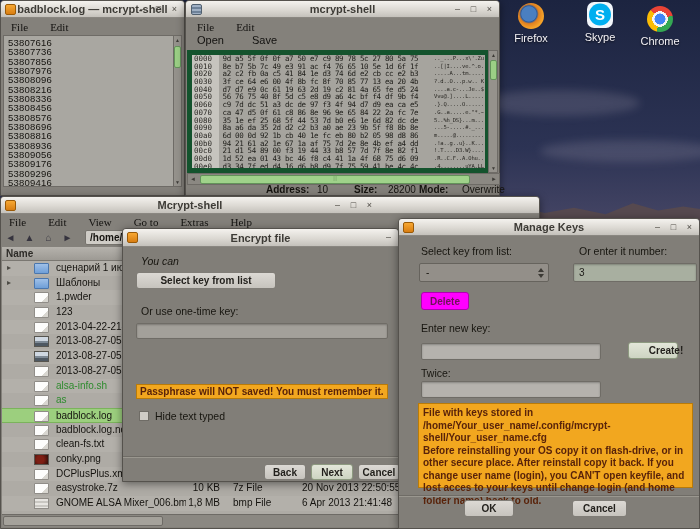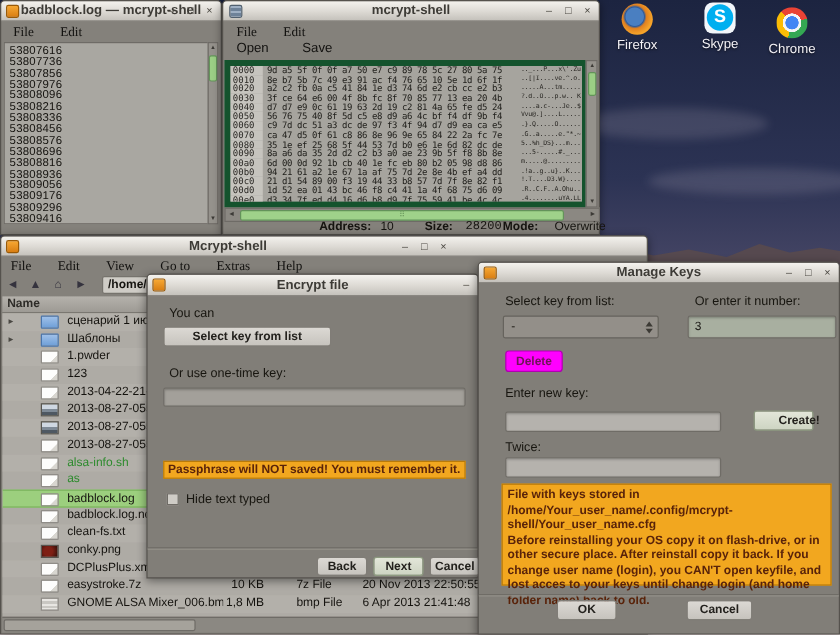--- a/index.html
+++ b/index.html
@@ -58,21 +58,21 @@
   #hex-hthumb { position:absolute; left:12px; top:1px; width:270px; height:9px; background:#9fd28a;
     border:1px solid #63935a; border-radius:2px; }
   #hex-hthumb::after { content:"⠿"; position:absolute; left:50%; top:-1px; transform:translateX(-50%);
     font-size:7px; color:#6d9c60; }
   .h-arrow { position:absolute; top:0; width:10px; height:10px; font-size:6px; line-height:10px; text-align:center; color:#3c3a36; }
   #hex-status { position:absolute; left:0; bottom:0; width:100%; height:12px; display:flex; align-items:center;
     font-size:10px; color:#15130f; }
   #hex-status b { font-weight:bold; }
   #hex-status span { margin-left:6px; }
   .st-a { position:absolute; left:80px; } .st-av { position:absolute; left:125px; }
-  .st-s { position:absolute; left:168px; } .st-sv { position:absolute; left:196px;font-family:Liberation Mono, monospace; }
+  .st-s { position:absolute; left:168px; } .st-sv { position:absolute; left:196px; }
   .st-m { position:absolute; left:233px; } .st-mv { position:absolute; left:270px; }
 
   
   .dicon { position:absolute; width:56px; text-align:center; cursor:default; }
   .dicon .glyph { width:26px; height:26px; margin:0 auto; }
   .dicon .dlabel { margin-top:3px; font-size:11px; color:#f4f2f6; text-shadow:0 1px 2px rgba(0,0,0,.7); }
   .ff { border-radius:50%; background:radial-gradient(circle at 42% 42%, #4a7fc1 0 34%, #2b5a9d 38%, #e08020 46%, #f7a62a 70%, #c9570a 100%); }
   .sk { border-radius:7px; background:#f2f6fa; position:relative; }
   .sk::after { content:"S"; position:absolute; left:50%; top:50%; transform:translate(-50%,-52%); width:22px; height:22px;
     border-radius:50%; background:#00aff0; color:#fff; font-weight:bold; font-size:15px; line-height:22px; text-align:center; }
@@ -98,21 +98,21 @@
   .fm-row .expander { position:absolute; left:5px; top:0; font-size:8px; color:#4a4843; }
   .fm-row .ficon { position:absolute; left:32px; top:2px; width:15px; height:11px; }
   .ficon.folder { background:linear-gradient(180deg,#9fc0e8 0%,#6f9fd8 100%); border:1px solid #4a76ad; border-radius:1px; }
   .ficon.file { background:linear-gradient(135deg,#fdfdfc 70%,#d8d6d0 71%); border:1px solid #908d88; border-radius:1px; }
   .ficon.file-gray { background:repeating-linear-gradient(180deg,#e8e6e2 0 2px,#c9c7c2 2px 4px); border:1px solid #908d88; }
   .ficon.image { background:linear-gradient(180deg,#cfd8e2 0 40%,#7e8a96 41% 70%,#4e5862 71% 100%); border:1px solid #57554f; }
   .ficon.image-dark { background:radial-gradient(circle at 40% 50%, #7e1f14 0 40%, #2e0f0a 100%); border:1px solid #57554f; }
   .fm-row .fname { position:absolute; left:54px; top:0; width:130px; white-space:nowrap; overflow:hidden; }
   .fm-row .fname.green { color:#2e8b2e; }
   .fm-row .fsize { position:absolute; left:158px; width:60px; text-align:right; }
-  .fm-row .ftype { position:absolute; left:245px; }
+  .fm-row .ftype { position:absolute; left:231px; }
   .fm-row .fdate { position:absolute; left:300px; }
   #fm-hscroll { position:absolute; left:1px; top:317px; width:529px; height:13px; background:#8b8882; border-top:1px solid #6e6b66; }
   #fm-hthumb { position:absolute; left:1px; top:1px; width:160px; height:10px; background:#a5a29b; border:1px solid #6e6b66; border-radius:2px; }
 
   
   #encdlg { left:122px; top:228px; width:277px; height:254px; background:#817e78; }
   #encdlg .titlebar { height:18px; }
   .dlabel2 { position:absolute; font-size:10.5px; color:#17150f; }
   #enc-selectkey { position:absolute; left:13px; top:43px; width:140px; height:17px; }
   #enc-input { position:absolute; left:13px; top:94px; width:252px; height:16px; }
@@ -436,21 +436,21 @@
   </div>
 
   <div class="window" id="encdlg">
     <div class="titlebar">
       <span class="win-icon"></span>
       <span class="title">Encrypt file</span>
       <span class="win-controls">
         <span class="wbtn">–</span>
       </span>
     </div>
-    <span class="dlabel2" style="left:18px;top:26px;">You can</span>
+    <span class="dlabel2" style="left:18px;top:26px;font-style:italic;">You can</span>
     <div class="btn" id="enc-selectkey">Select key from list</div>
     <span class="dlabel2" style="left:18px;top:76px;">Or use one-time key:</span>
     <div class="field" id="enc-input"></div>
     <div id="enc-warning">Passphrase will NOT saved! You must remember it.</div>
     <span id="enc-check"></span>
     <span class="dlabel2" id="enc-checklabel">Hide text typed</span>
     <div id="enc-sep"></div>
     <div class="btn" id="enc-back">Back</div>
     <div class="btn lite" id="enc-next">Next</div>
     <div class="btn" id="enc-cancel">Cancel</div>

